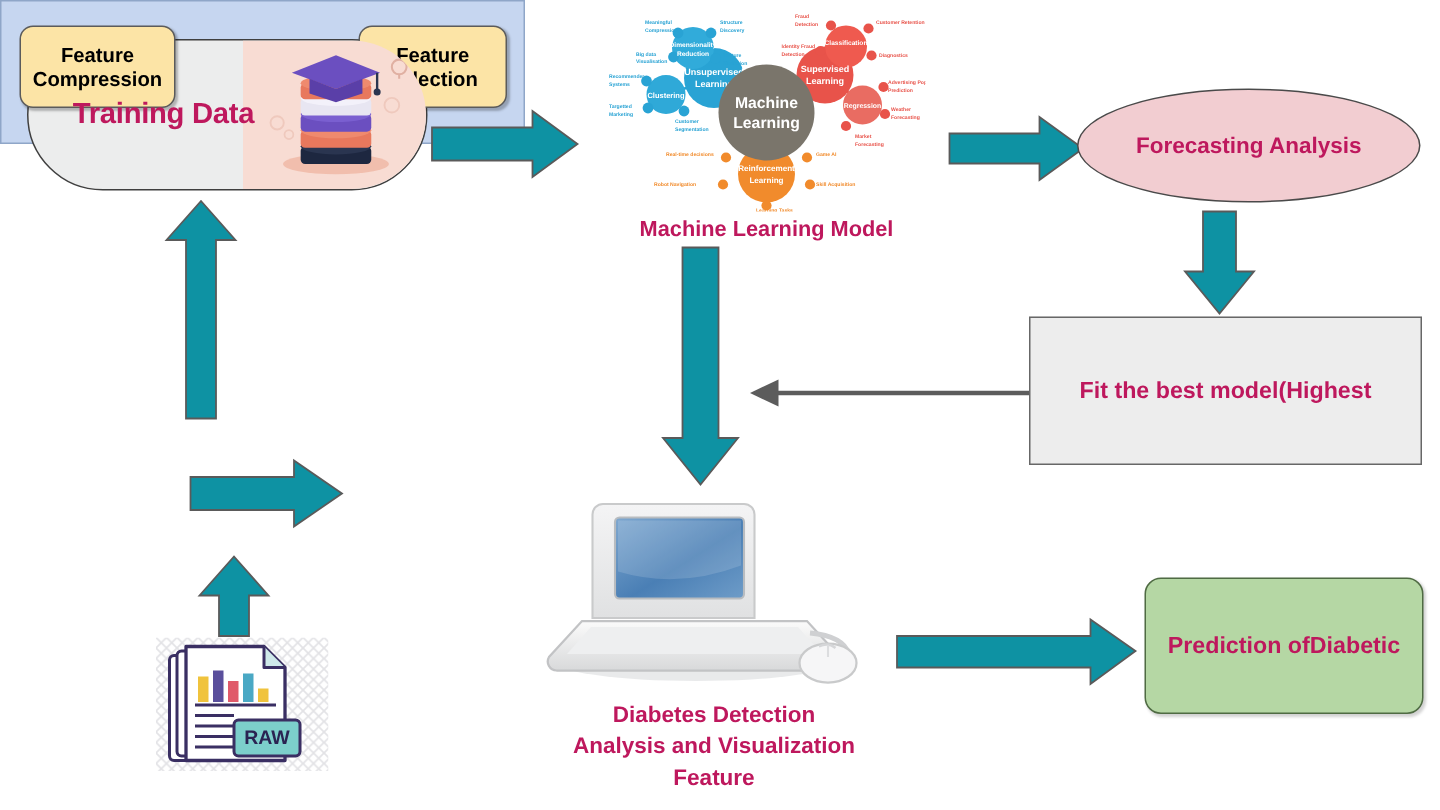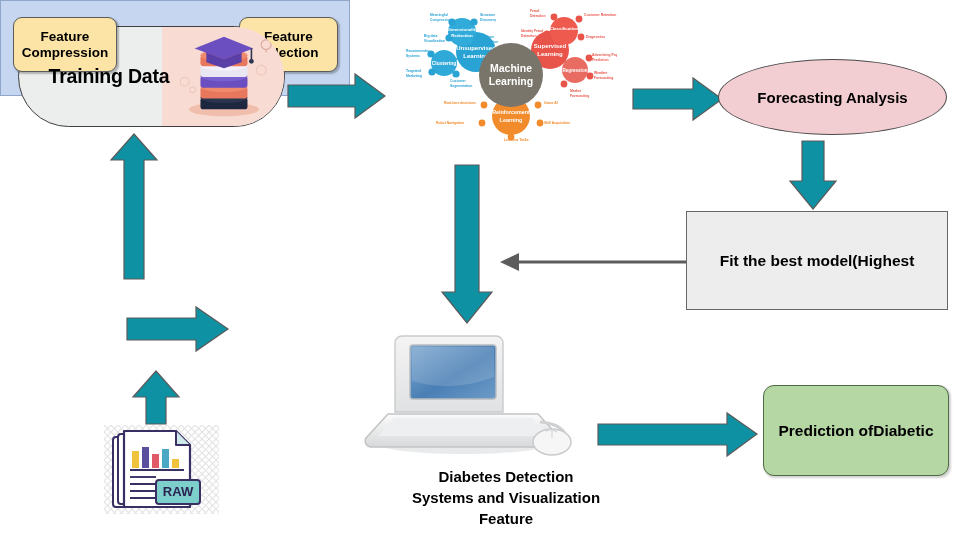--- a/index.html
+++ b/index.html
@@ -21,21 +21,21 @@
     height: 540px;
   }
   .node {
     position: absolute;
     box-sizing: border-box;
     display: flex;
     align-items: center;
     justify-content: center;
     text-align: left;
     font-weight: bold;
-    color: #000000;
+    color: #be185d;
   }
 
   
   #training-data-capsule {
     left: 18px; top: 26px;
     width: 267px; height: 101px;
     border: 1.5px solid #3f3f3f;
     border-radius: 52px;
     background: #eceded;
     overflow: hidden;
@@ -135,21 +135,21 @@
     font-size: 15px;
   }
 
   
   #laptop-art {
     position: absolute;
     left: 360px; top: 330px;
     width: 218px; height: 132px;
   }
   #system-label {
-    left: 384px; top: 466px;
+    left: 354px; top: 466px;
     width: 244px; height: 62px;
     font-size: 15px;
     line-height: 21px;
     flex-direction: column;
   }
 
   
   #prediction-box {
     left: 763px; top: 385px;
     width: 186px; height: 91px;
@@ -338,20 +338,21 @@
         <text x="100" y="137">Learning Tasks</text>
       </g>
 
       <circle cx="107" cy="71" r="32" fill="#7a756b"></circle>
       <g fill="#ffffff" font-family="Liberation Sans, sans-serif" font-weight="bold" text-anchor="middle">
         <text x="107" y="68" font-size="10.5">Machine</text>
         <text x="107" y="81" font-size="10.5">Learning</text>
       </g>
     </svg>
   </div>
+  <div class="node" id="ml-model-label">Machine Learning Model</div>
 
   <div class="node" id="performance-analysis">
     <span>Forecasting Analysis</span>
   </div>
 
   <div class="node" id="flask-box">
     <span class="nowrap">Fit the best model(Highest</span>
   </div>
 
   <div id="feature-panel">
@@ -428,21 +429,21 @@
       <path d="M34 88 h138 l16 18 h-170 z" fill="#eeeff0"></path>
 
       <path d="M180 92 q22 2 26 14" fill="none" stroke="#cfd0d2" stroke-width="3.2"></path>
       <ellipse cx="192" cy="112" rx="19" ry="13" fill="#f6f6f7" stroke="#c9cacb" stroke-width="1.5"></ellipse>
       <path d="M186 101 q6 -3 11 1" fill="none" stroke="#d5d6d8" stroke-width="1.6"></path>
       <line x1="192" y1="100" x2="192" y2="108" stroke="#dcdddf" stroke-width="1.4"></line>
     </svg>
   </div>
   <div class="node" id="system-label">
     <span class="nowrap">Diabetes Detection</span>
-    <span class="nowrap">Systems and Visualization</span>
+    <span class="nowrap">Analysis and Visualization</span>
     <span class="nowrap">Feature</span>
   </div>
 
   <div class="node" id="prediction-box">
     <span>Prediction of</span>
     <span>Diabetic</span>
   </div>
 
 </div>
 

